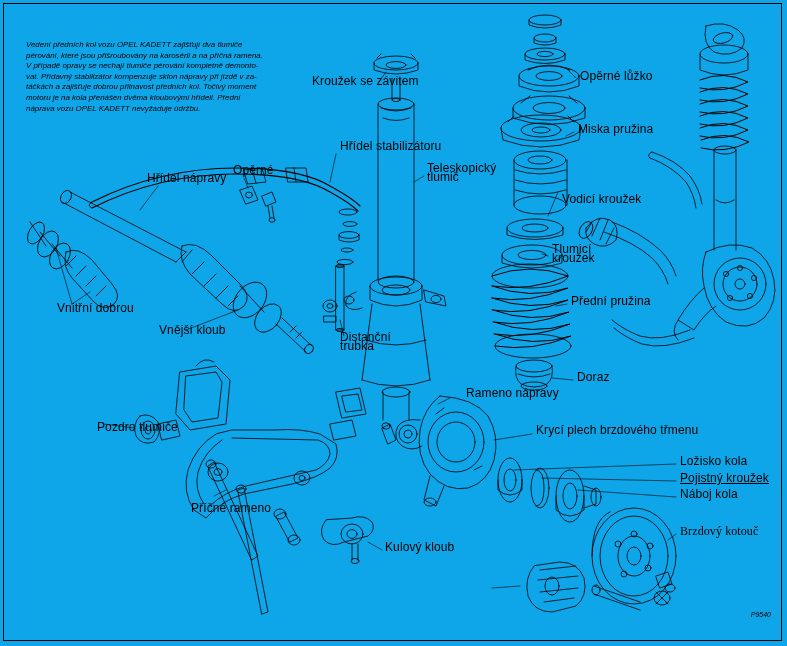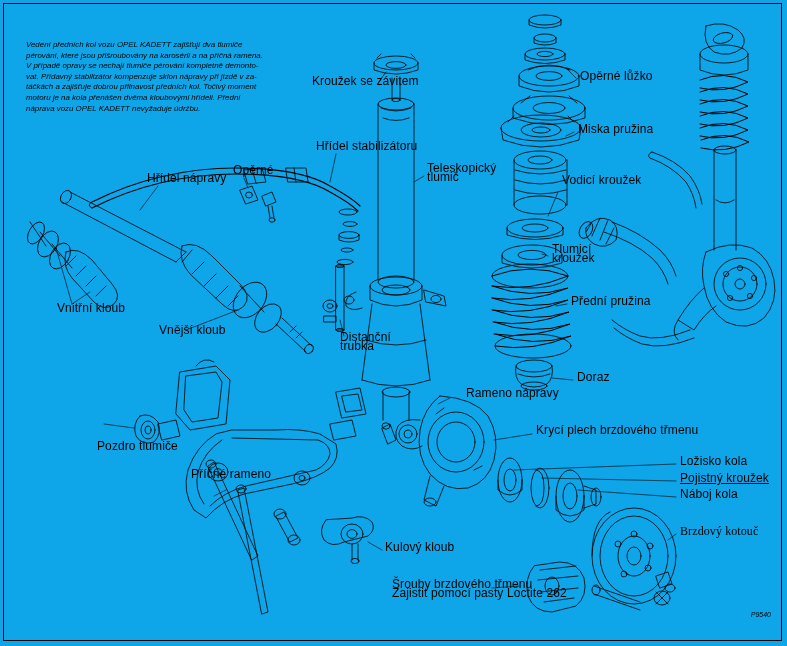--- a/index.html
+++ b/index.html
@@ -389,40 +389,38 @@
 pérování, které jsou přišroubovány na karosérii a na příčná ramena.
 V případě opravy se nechají tlumiče pérování kompletně demonto-
 vat. Přídavný stabilizátor kompenzuje sklon nápravy při jízdě v za-
 táčkách a zajišťuje dobrou přilnavost předních kol. Točivý moment
 motoru je na kola přenášen dvěma kloubovými hřídeli. Přední
 náprava vozu OPEL KADETT nevyžaduje údržbu.</div>
 
   <div class="lbl" style="left:312px; top:77px;">Kroužek se závitem</div>
   <div class="lbl" style="left:580px; top:72px;">Opěrné lůžko</div>
   <div class="lbl" style="left:578px; top:125px;">Miska pružina</div>
-  <div class="lbl" style="left:316px; top:142px;">Hřídel stabilizátoru</div>
+  <div class="lbl" style="left:340px; top:142px;">Hřídel stabilizátoru</div>
   <div class="lbl" style="left:427px; top:164px;">Teleskopický
 tlumič</div>
   <div class="lbl" style="left:233px; top:166px;">Opěrné</div>
-  <div class="lbl" style="left:562px; top:176px;">Vodicí kroužek</div>
+  <div class="lbl" style="left:562px; top:195px;">Vodicí kroužek</div>
   <div class="lbl" style="left:147px; top:174px;">Hřídel nápravy</div>
   <div class="lbl" style="left:552px; top:245px;">Tlumicí
 kroužek</div>
-  <div class="lbl" style="left:57px; top:304px;">Vnitřní kloub</div>
+  <div class="lbl" style="left:57px; top:304px;">Vnitřní dobrou</div>
   <div class="lbl" style="left:571px; top:297px;">Přední pružina</div>
   <div class="lbl" style="left:159px; top:326px;">Vnější kloub</div>
   <div class="lbl" style="left:340px; top:333px;">Distanční
 trubka</div>
   <div class="lbl" style="left:577px; top:373px;">Doraz</div>
   <div class="lbl" style="left:466px; top:389px;">Rameno nápravy</div>
-  <div class="lbl" style="left:55px; top:442px;padding-left:42px;">Pozdro tlumiče</div>
+  <div class="lbl" style="left:55px; top:423px;padding-left:42px;">Pozdro tlumiče</div>
   <div class="lbl" style="left:536px; top:426px;">Krycí plech brzdového třmenu</div>
   <div class="lbl" style="left:680px; top:457px;">Ložisko kola</div>
   <div class="lbl" style="left:680px; top:474px;text-decoration:underline;">Pojistný kroužek</div>
   <div class="lbl" style="left:680px; top:490px;">Náboj kola</div>
-  <div class="lbl" style="left:191px; top:470px;">Příčné rameno</div>
+  <div class="lbl" style="left:191px; top:504px;">Příčné rameno</div>
   <div class="lbl" style="left:680px; top:527px;font-family:Liberation Serif, serif;">Brzdový kotouč</div>
   <div class="lbl" style="left:385px; top:543px;">Kulový kloub</div>
-  <div class="lbl" style="left:392px; top:580px;">Šrouby brzdového třmenu
-Zajistit pomocí pasty Loctite 262</div>
 
   <div id="code">P9540</div>
 </div>
 
 </body></html>

